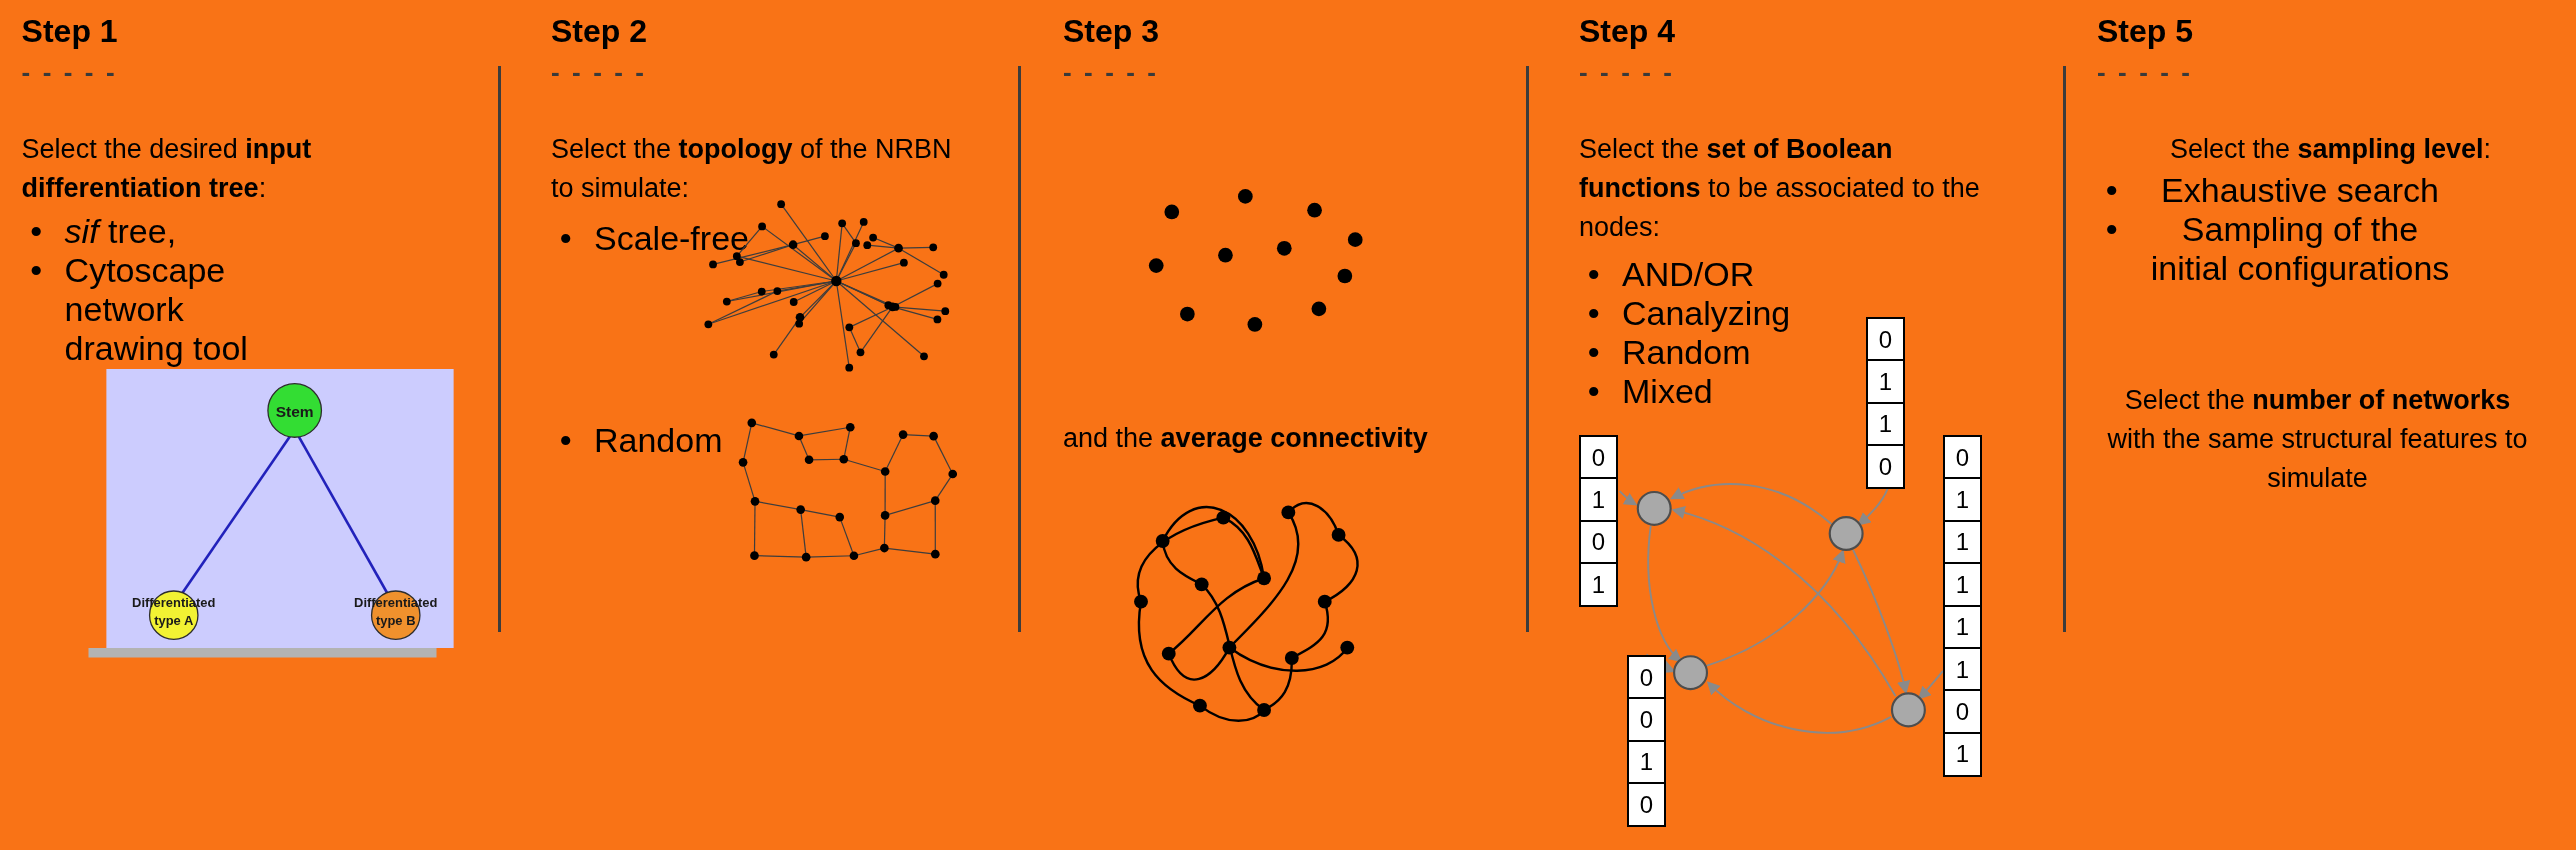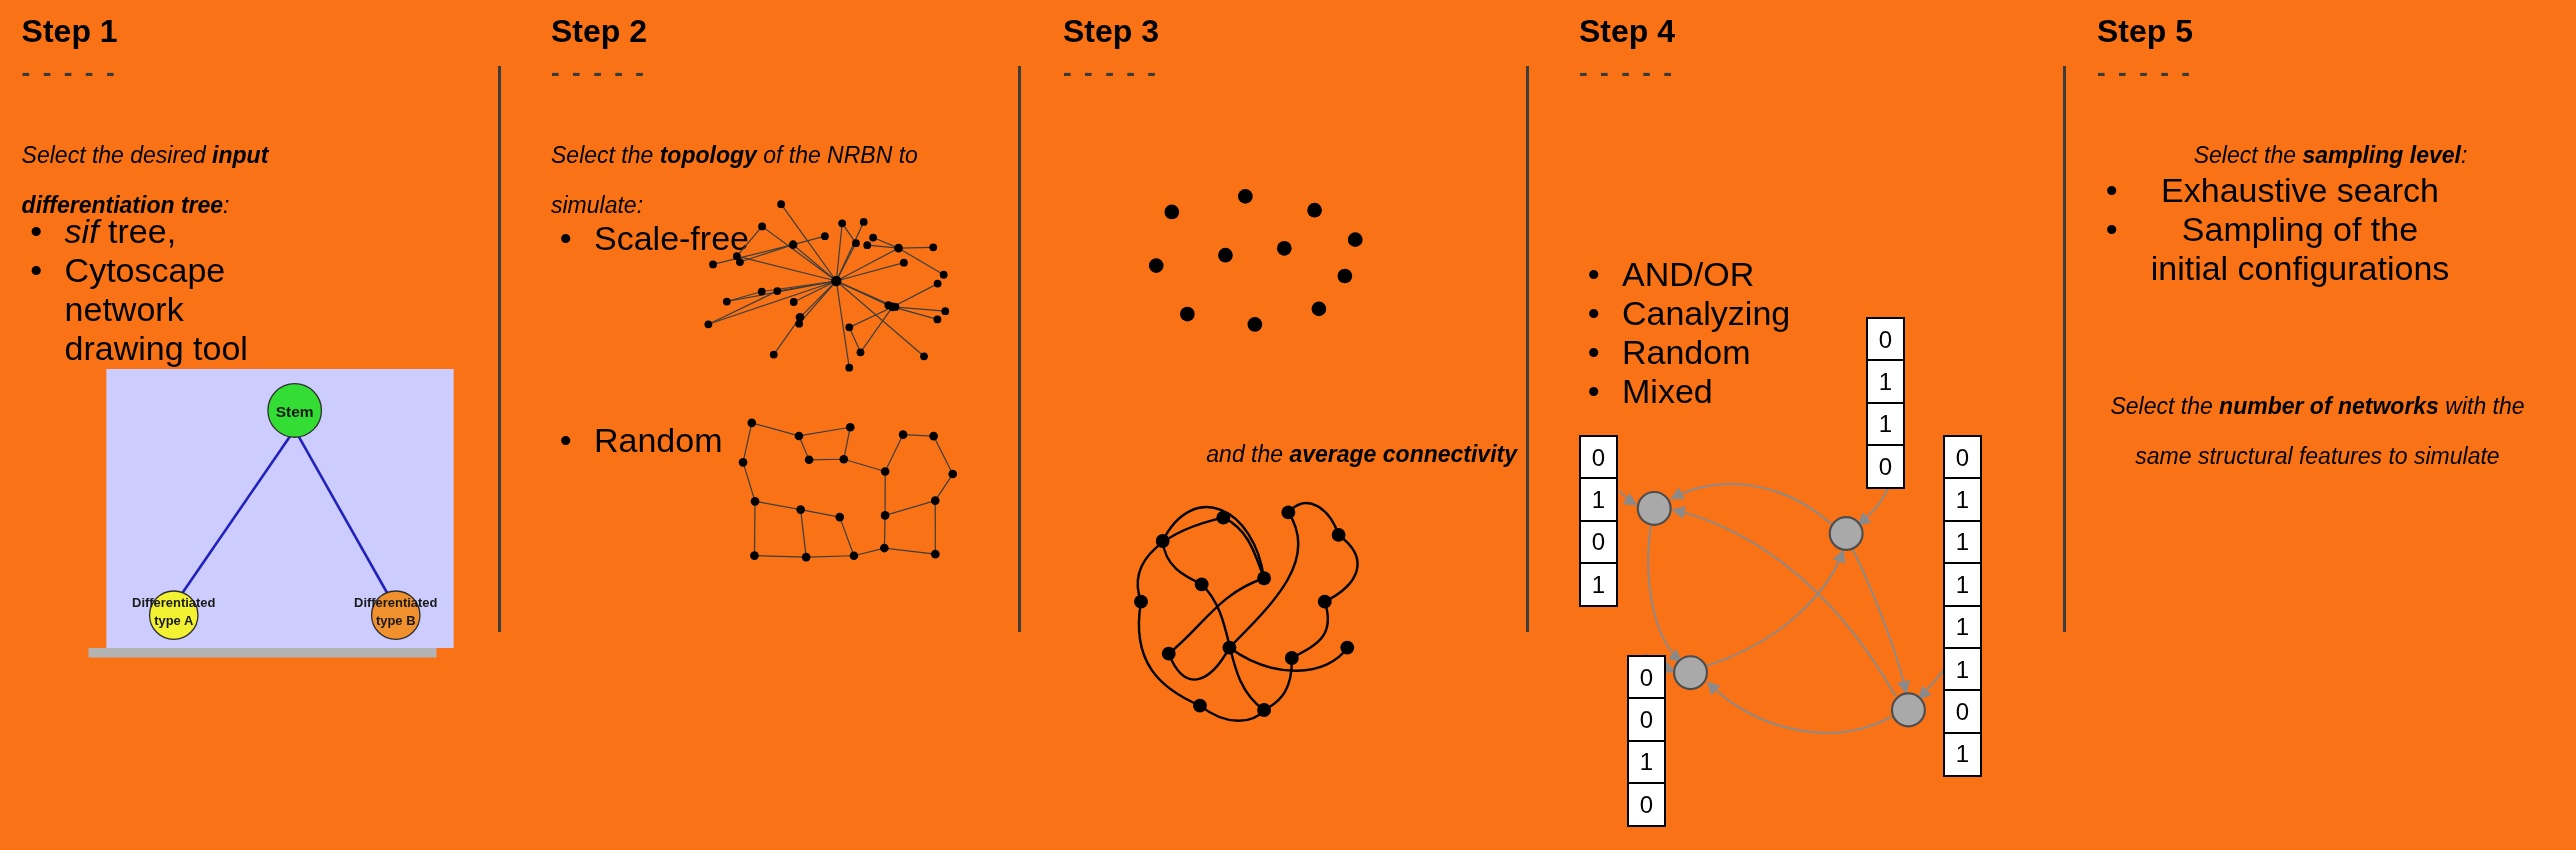--- a/index.html
+++ b/index.html
@@ -2,21 +2,21 @@
 <html style="font-size:14px"><head>
 <meta charset="utf-8">
 <style>
   *{margin:0;padding:0;box-sizing:border-box;}
   html,body{background:#ffffff;}
   body{font-family:"Liberation Sans",sans-serif;color:#000;}
   .canvas{position:relative;width:2576px;height:851px;background:#f97316;overflow:hidden;}
   .col{position:absolute;top:0;height:851px;}
   .step-title{position:absolute;top:14px;left:0;font-size:32px;font-weight:700;line-height:1.1;}
   .dashes{position:absolute;top:57px;left:0;font-size:26px;font-weight:700;color:#3a3a3a;letter-spacing:2.6px;white-space:nowrap;}
-  .txt{position:absolute;font-size:23px;line-height:50px;font-style:italic;}
+  .txt{position:absolute;font-size:27px;line-height:39px;}
   .blist{position:absolute;font-size:34px;line-height:39px;list-style:none;}
   .blist li{position:relative;padding-left:43px;}
   .blist li::before{content:"\2022";position:absolute;left:8.7px;}
   .divider{position:absolute;top:66px;width:2.6px;height:566px;background:#3c3c3c;}
   .gfx{position:absolute;}
   .tree-panel{position:absolute;box-shadow:9.5px 9.5px 0 #b3b3b3;padding-left:27px;}
   .btable{position:absolute;}
   .btable .cell{width:39px;height:45px;border:2.6px solid #000;background:#fff;display:flex;align-items:center;justify-content:center;font-size:24px;color:#000;}
   .btable .cell + .cell{margin-top:-2.6px;}
   i{font-style:italic;}
@@ -212,21 +212,21 @@
         <circle cx="252" cy="62" r="8.5" fill="#000"></circle>
         <circle cx="22" cy="92" r="8.5" fill="#000"></circle>
         <circle cx="102" cy="80" r="8.5" fill="#000"></circle>
         <circle cx="170" cy="72" r="8.5" fill="#000"></circle>
         <circle cx="240" cy="104" r="8.5" fill="#000"></circle>
         <circle cx="58" cy="148" r="8.5" fill="#000"></circle>
         <circle cx="136" cy="160" r="8.5" fill="#000"></circle>
         <circle cx="210" cy="142" r="8.5" fill="#000"></circle>
       </svg>
 
-    <p class="txt" style="top:429px;left:0;width:454px;text-align:right;"><span>and the </span><b>average connectivity</b><span></span></p>
+    <p class="txt" style="top:419px;left:0;width:454px;"><span>and the </span><b>average connectivity</b><span></span></p>
 
     <svg class="gfx" style="left:52px;top:476px;" width="260" height="260" viewBox="0 0 300 300">
       <g stroke="#000" stroke-width="2.8" fill="none">
         <path d="M55,75 C 90,5 160,35 172,118"></path>
         <path d="M125,48 C 62,62 12,95 30,145"></path>
         <path d="M200,42 C 235,95 185,145 132,198"></path>
         <path d="M258,68 C 295,95 282,125 242,145"></path>
         <path d="M100,125 C 142,165 122,235 172,270"></path>
         <path d="M172,118 C 120,135 100,175 62,205"></path>
         <path d="M242,145 C 255,185 232,195 204,210"></path>
@@ -257,20 +257,21 @@
       </g>
     </svg>
   </section>
 
   <div class="divider" style="left:1526px;"></div>
 
   <section class="col" style="left:1579px;width:476px;">
     <h2 class="step-title">Step 4</h2>
     <div class="dashes">- - - - -</div>
 
+    <p class="txt" style="top:130px;left:0;width:433px;"><span>Select the </span><b>set of Boolean functions</b><span> to be associated to the nodes:</span></p>
 
     <ul class="blist" style="top:255px;left:0;width:303px;">
       <li><span>AND/OR</span></li>
       <li><span>Canalyzing</span></li>
       <li><span>Random</span></li>
       <li><span>Mixed</span></li>
     </ul>
 
     <svg class="gfx" style="left:0;top:415px;" width="415" height="435" viewBox="0 0 480 503">
       <defs>

